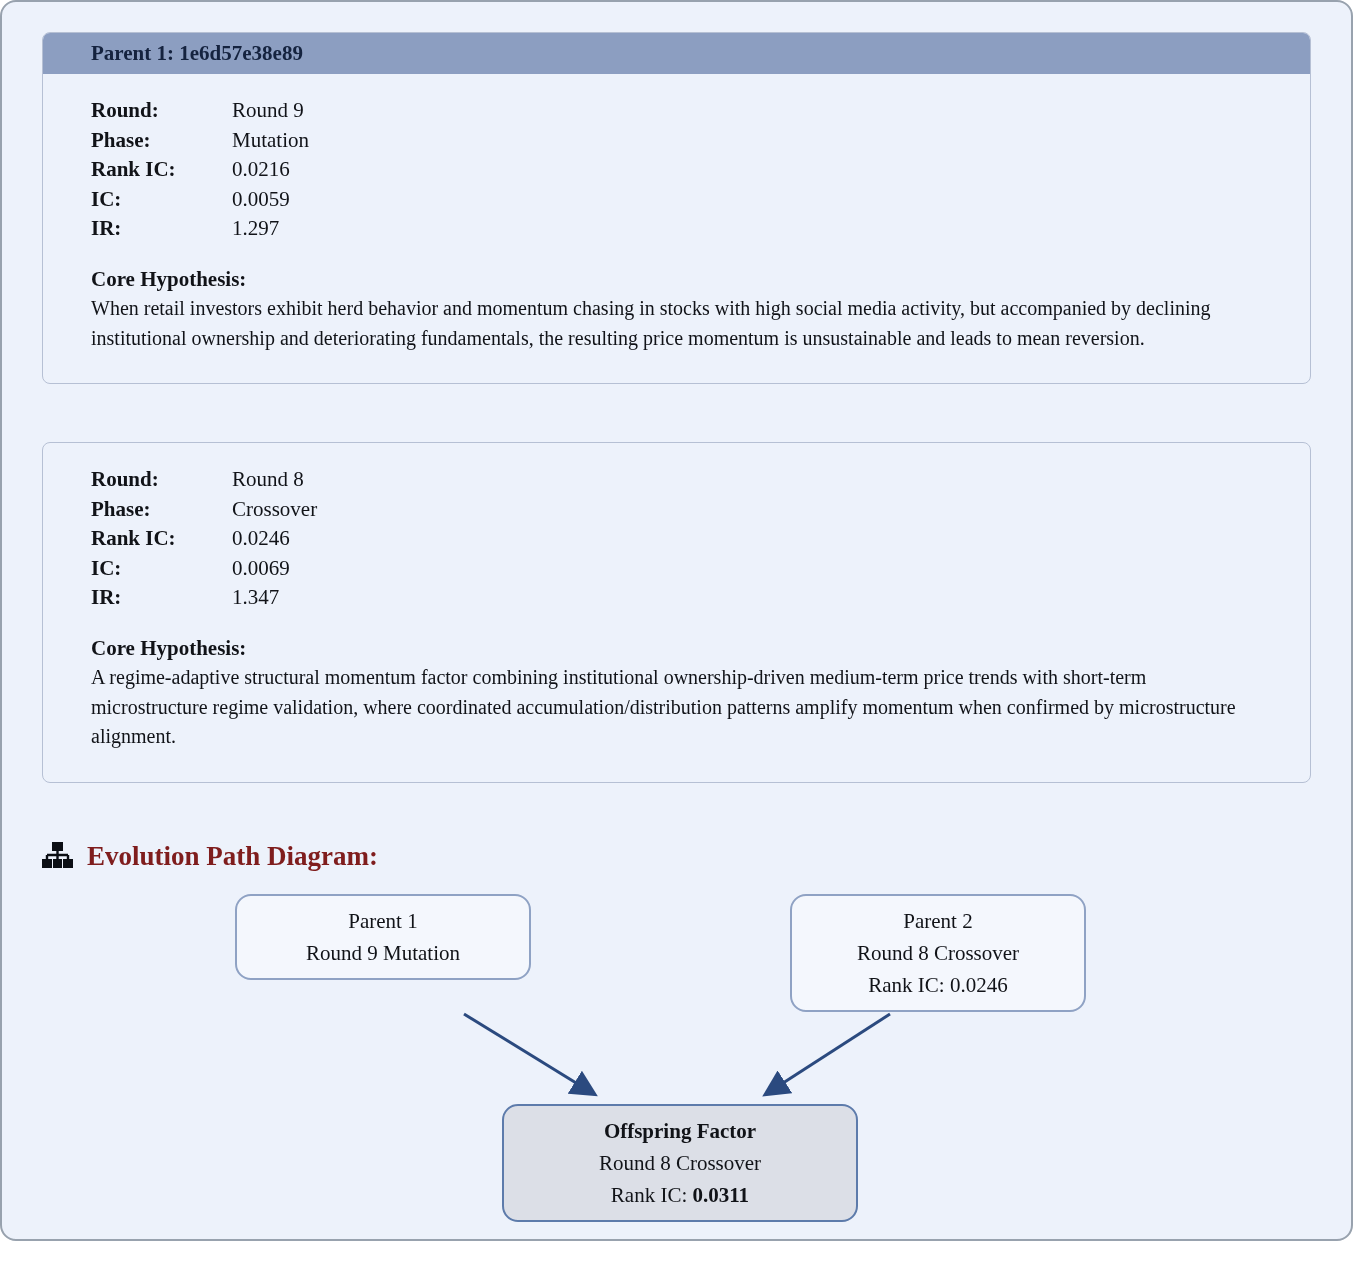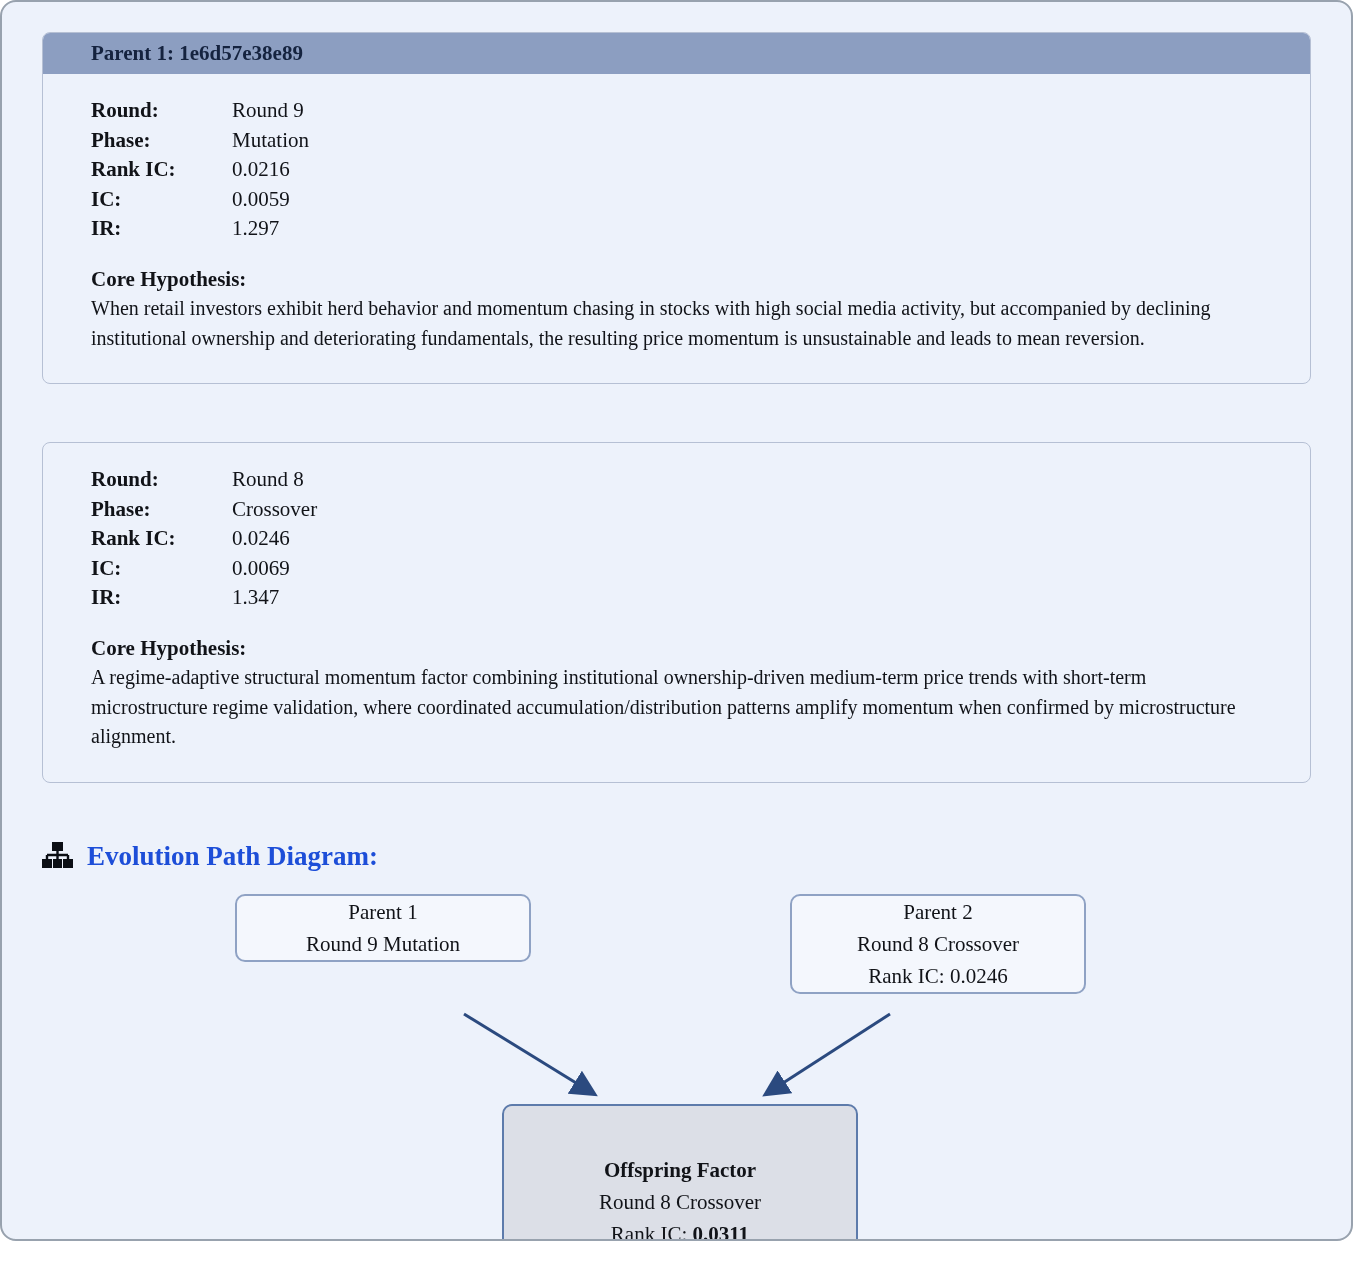--- a/index.html
+++ b/index.html
@@ -38,45 +38,45 @@
   .field-value { }
   .hyp-label { font-weight: bold; font-size: 21px; line-height: 29.5px; margin-top: 21px; }
   .hyp-text { font-size: 20px; line-height: 29.5px; max-width: 1185px; }
 
   .diagram-heading {
     display: flex;
     align-items: center;
     gap: 14px;
     font-size: 27px;
     font-weight: bold;
-    color: #1d4ed8;
+    color: #7f1d1d;
     margin: 22px 0 10px 0;
   }
   .diagram-icon { display: inline-flex; align-items: center; }
 
   .diagram { position: relative; height: 368px; }
   .arrows { position: absolute; left: 0; top: 0; pointer-events: none; }
   .node {
     position: absolute;
     border: 2px solid #8fa2c4;
-    border-radius: 10px;
+    border-radius: 16px;
     background: #f4f7fd;
     text-align: center;
     font-size: 21px;
     line-height: 32px;
-    padding: 0 10px;
+    padding: 9px 10px;
   }
   .node-parent1 { left: 193px; top: 12px; width: 296px; }
   .node-parent2 { left: 748px; top: 12px; width: 296px; }
   .node-offspring {
     left: 460px; top: 222px; width: 356px;
     background: #dcdfe7;
     border-color: #5d7bab;
   }
-  .bold { font-weight: bold; margin-top: 48px; }
+  .bold { font-weight: bold; }
 </style>
 </head>
 <body>
 
 <div class="page">
 
   <section class="card">
     <div class="card-header">Parent 1: 1e6d57e38e89</div>
     <div class="card-body">
       <div class="field-row">

